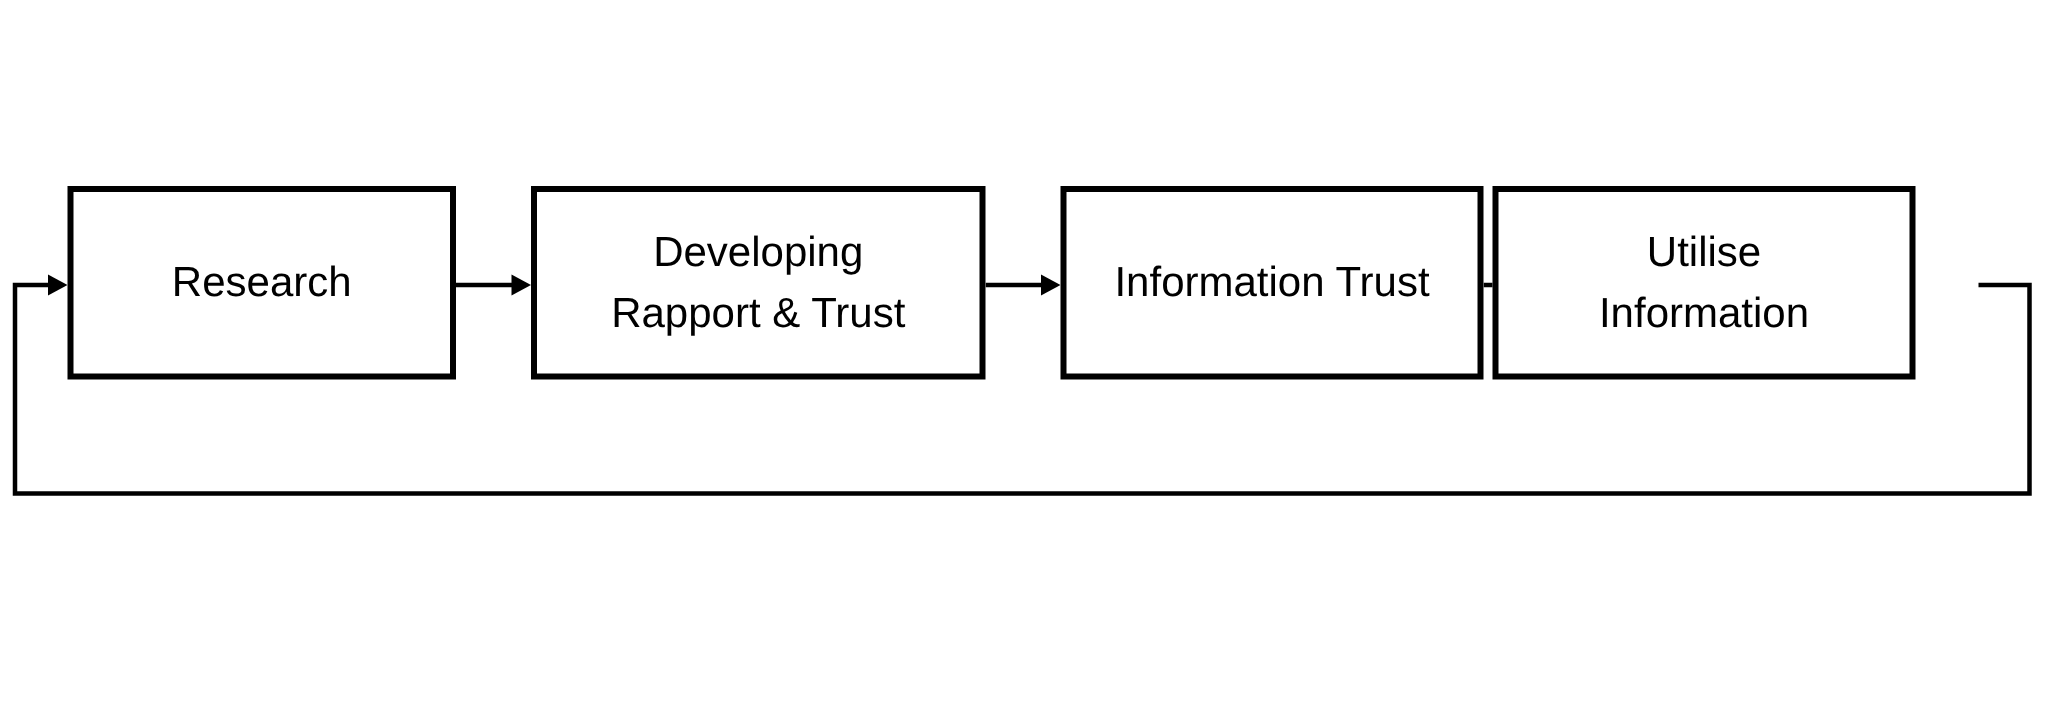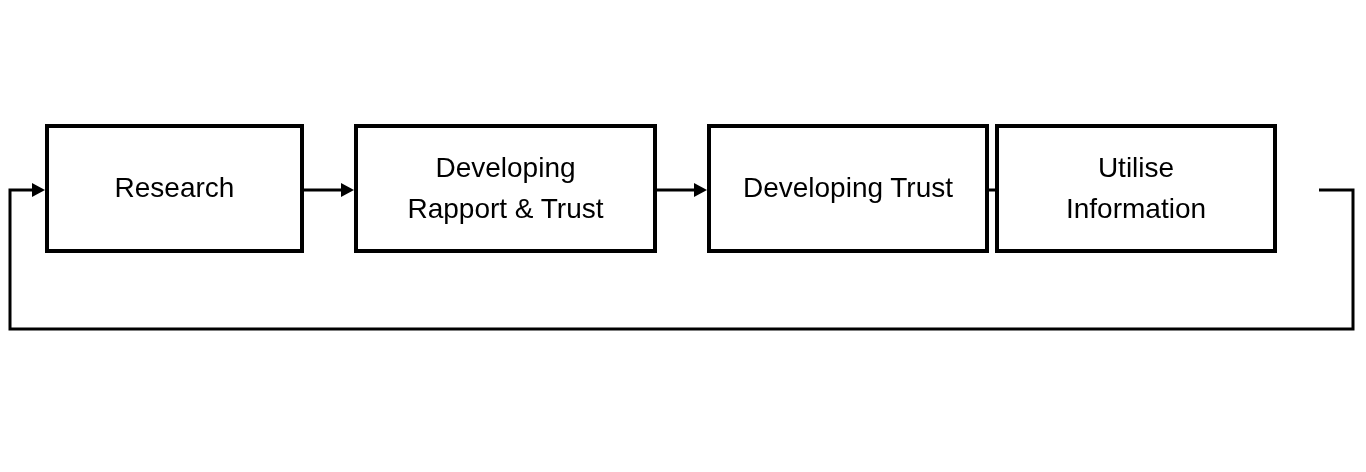--- a/index.html
+++ b/index.html
@@ -75,21 +75,21 @@
   <div class="flow-box box-research">
     <span class="box-label">Research</span>
   </div>
 
   <div class="flow-box box-rapport">
     <span class="box-label">Developing
 Rapport &amp; Trust</span>
   </div>
 
   <div class="flow-box box-exploit">
-    <span class="box-label">Developing Trust</span>
+    <span class="box-label">Information Trust</span>
   </div>
 
   <div class="flow-box box-utilise">
     <span class="box-label">Utilise
 Information</span>
   </div>
 
 </div>
 
 </body></html>

